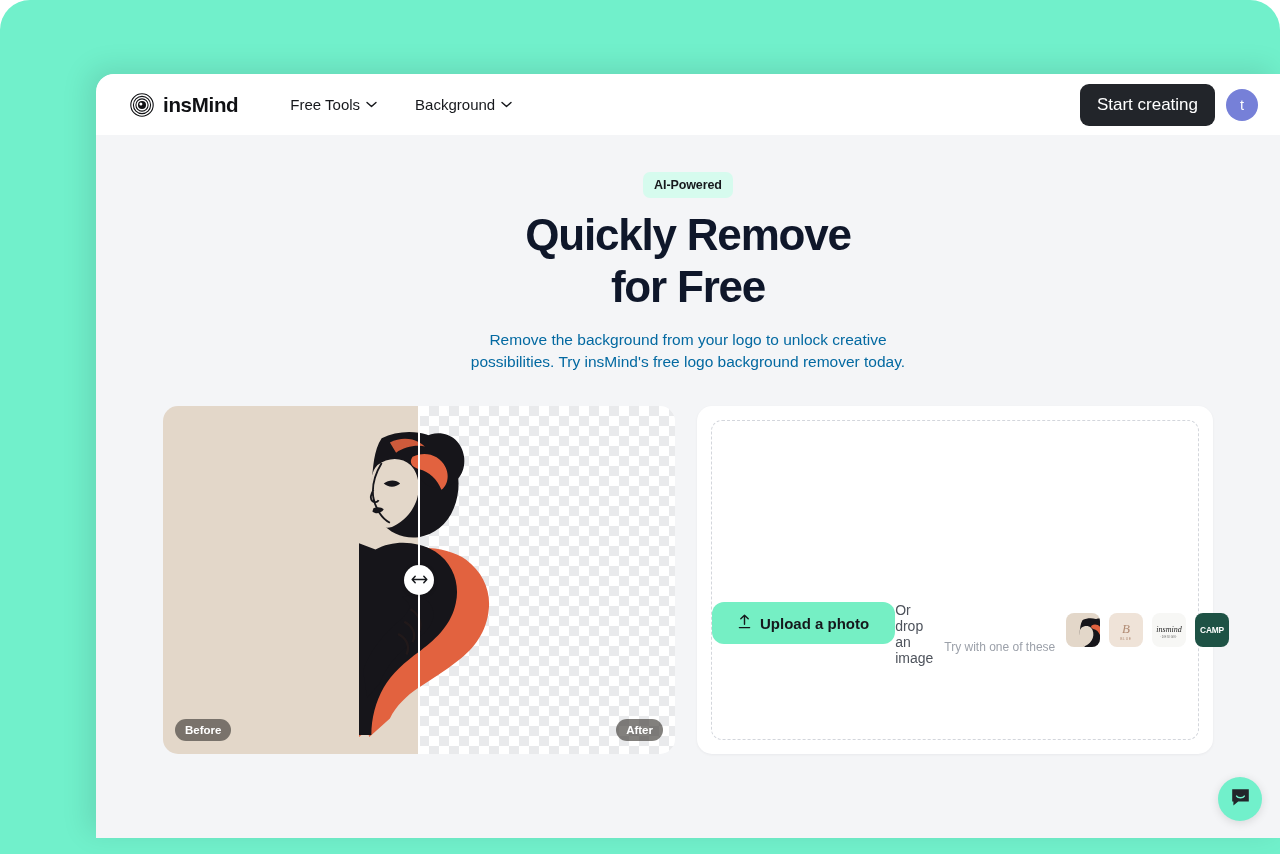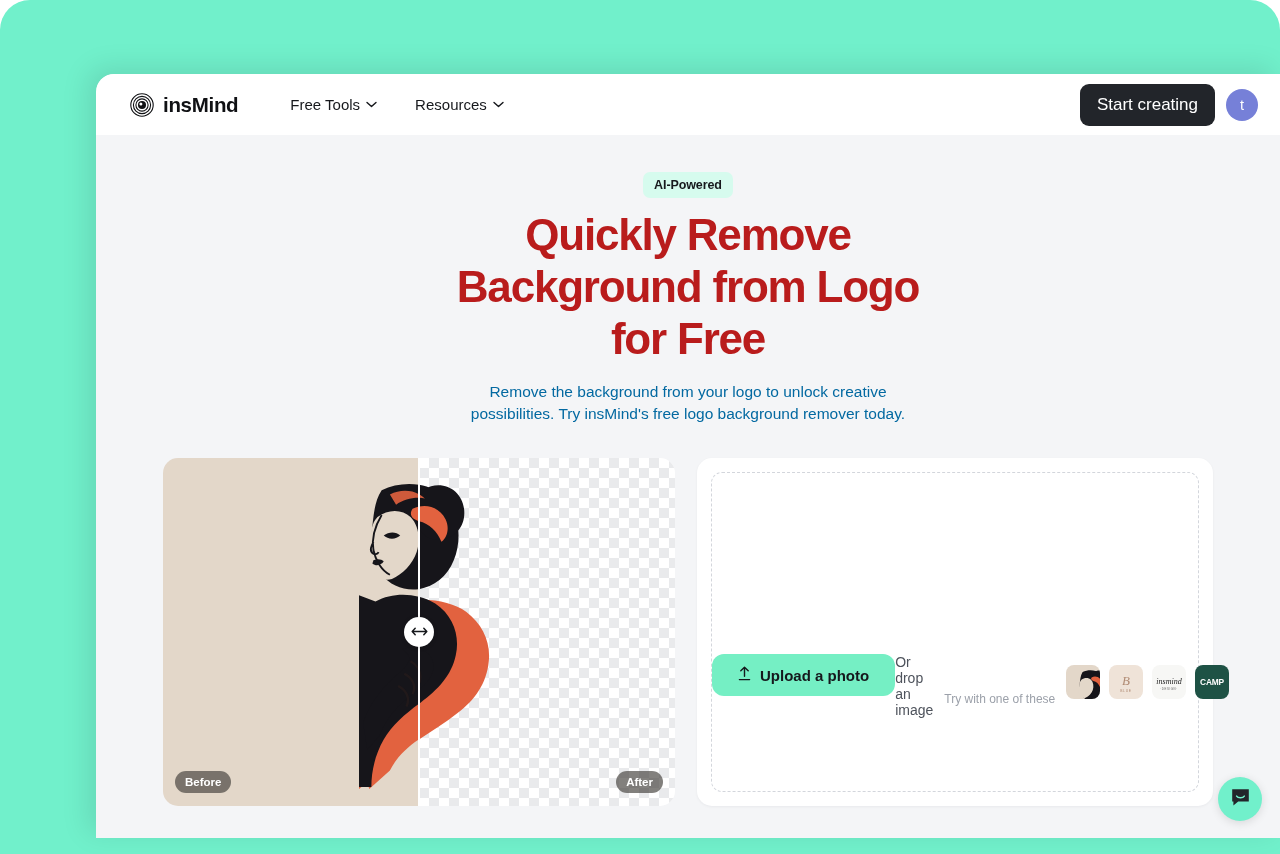--- a/index.html
+++ b/index.html
@@ -125,21 +125,21 @@
     padding: 6px 11px;
     border-radius: 7px;
     letter-spacing: -0.1px;
   }
 
   #hero-title {
     margin-top: 15px;
     font-size: 44px;
     line-height: 1.0;
     font-weight: 700;
-    color: #b91c1c;
+    color: #0f172a;
     letter-spacing: -1.2px;
   }
   #hero-title .ln { display: block; margin-bottom: 8px; }
 
   #hero-sub {
     margin-top: 20px;
     font-size: 15.5px;
     line-height: 1.42;
     color: #0369a1;
     font-weight: 400;
@@ -340,41 +340,40 @@
     <nav class="nav">
       <div class="nav-item">
         <span>Free Tools</span>
         <span>
           <svg class="caret" width="11" height="7" viewBox="0 0 11 7">
             <path d="M1 1.4 L5.5 5.6 L10 1.4" fill="none" stroke="#16181C" stroke-width="1.4" stroke-linecap="round" stroke-linejoin="round"></path>
           </svg>
         </span>
       </div>
       <div class="nav-item">
-        <span>Resources</span>
+        <span>Background</span>
         <span>
           <svg class="caret" width="11" height="7" viewBox="0 0 11 7">
             <path d="M1 1.4 L5.5 5.6 L10 1.4" fill="none" stroke="#16181C" stroke-width="1.4" stroke-linecap="round" stroke-linejoin="round"></path>
           </svg>
         </span>
       </div>
     </nav>
 
     <div class="header-right">
       <button id="start-creating-btn">Start creating</button>
       <div id="avatar">t</div>
     </div>
   </div>
 
   <div id="hero">
     <div id="badge">AI-Powered</div>
 
     <h1 id="hero-title">
       <span class="ln">Quickly Remove</span>
-      <span class="ln">Background from Logo</span>
       <span class="ln">for Free</span>
     </h1>
 
     <p id="hero-sub">
       <span class="ln">Remove the background from your logo to unlock creative</span>
       <span class="ln">possibilities. Try insMind's free logo background remover today.</span>
     </p>
   </div>
 
   <div id="main-row">

